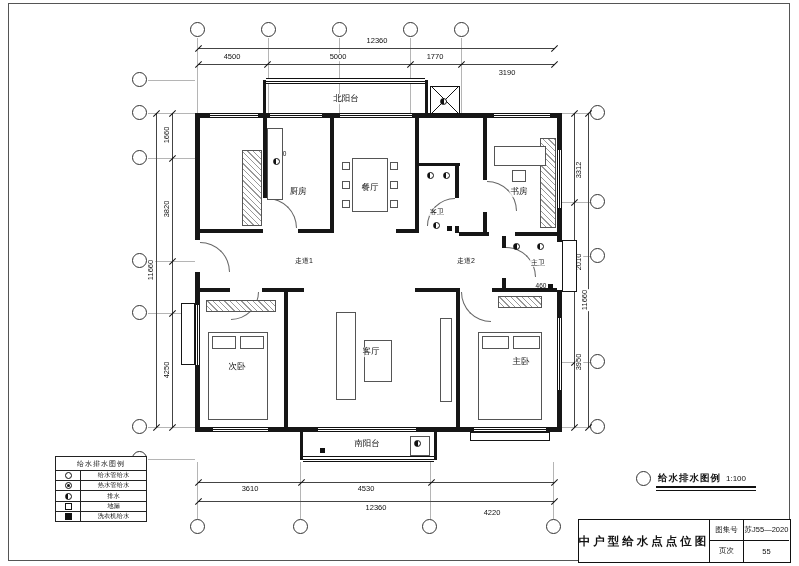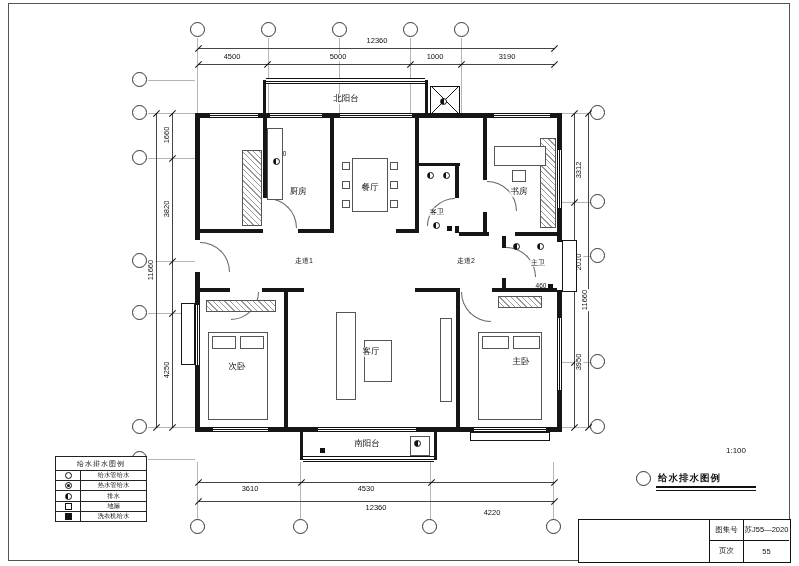--- a/index.html
+++ b/index.html
@@ -148,22 +148,22 @@
   <div class="tick" style="left:570px;top:202px"></div>
   <div class="tick" style="left:570px;top:256px"></div>
   <div class="tick" style="left:570px;top:362px"></div>
   <div class="tick" style="left:570px;top:427px"></div>
   <div class="tick" style="left:584px;top:113px"></div>
   <div class="tick" style="left:584px;top:427px"></div>
 
   <div class="dim" style="left:377px;top:41px">12360</div>
   <div class="dim" style="left:232px;top:57px">4500</div>
   <div class="dim" style="left:338px;top:57px">5000</div>
-  <div class="dim" style="left:435px;top:57px">1000</div>
-  <div class="dim" style="left:507px;top:57px">3190</div>
+  <div class="dim" style="left:435px;top:57px">1770</div>
+  <div class="dim" style="left:507px;top:73px">3190</div>
   <div class="dim" style="left:250px;top:489px">3610</div>
   <div class="dim" style="left:366px;top:489px">4530</div>
   <div class="dim" style="left:492px;top:513px">4220</div>
   <div class="dim" style="left:376px;top:508px">12360</div>
   <div class="dim v" style="left:167px;top:135px">1660</div>
   <div class="dim v" style="left:167px;top:209px">3820</div>
   <div class="dim v" style="left:167px;top:370px">4250</div>
   <div class="dim v" style="left:151px;top:270px">11660</div>
   <div class="dim v" style="left:579px;top:170px">3312</div>
   <div class="dim v" style="left:579px;top:262px">2010</div>
@@ -280,21 +280,21 @@
   <div class="rlabel sm" style="left:304px;top:261px">走道1</div>
   <div class="rlabel sm" style="left:466px;top:261px">走道2</div>
   <div class="rlabel sm" style="left:538px;top:263px">主卫</div>
   <div class="rlabel" style="left:237px;top:367px">次卧</div>
   <div class="rlabel" style="left:371px;top:352px">客厅</div>
   <div class="rlabel" style="left:521px;top:362px">主卧</div>
   <div class="rlabel" style="left:367px;top:444px">南阳台</div>
 
   <div class="bubble" style="left:636px;top:471px"></div>
   <div class="dt-title" style="left:658px;top:472px">给水排水图例</div>
-  <div class="dt-scale" style="left:726px;top:446px">1:100</div>
+  <div class="dt-scale" style="left:726px;top:474px">1:100</div>
   <div class="ln" style="left:656px;top:486px;width:100px;height:2px;background:#111"></div>
   <div class="ln" style="left:656px;top:490px;width:100px;height:1px;background:#111"></div>
 
   <div class="legend">
     <div class="legend-title">给水排水图例</div>
     <div class="legend-row">
       <div class="legend-sym">
           <span class="ls s-circle-open"></span>
         </div>
       <div class="legend-label">给水管给水</div>
@@ -319,20 +319,21 @@
     </div>
     <div class="legend-row">
       <div class="legend-sym">
           <span class="ls s-square-filled"></span>
         </div>
       <div class="legend-label">洗衣机给水</div>
     </div>
   </div>
 
   <div class="tblock">
+    <div class="tb-title">中户型给水点点位图</div>
     <div class="tb-v" style="left:130px"></div>
     <div class="tb-v" style="left:164px"></div>
     <div class="tb-h"></div>
     <div class="tb-cell" style="left:131px;top:0;width:33px">图集号</div>
     <div class="tb-cell" style="left:165px;top:0;width:45px">苏J55—2020</div>
     <div class="tb-cell" style="left:131px;top:21px;width:33px">页次</div>
     <div class="tb-cell" style="left:165px;top:21px;width:45px">55</div>
   </div>
 </div>
 

